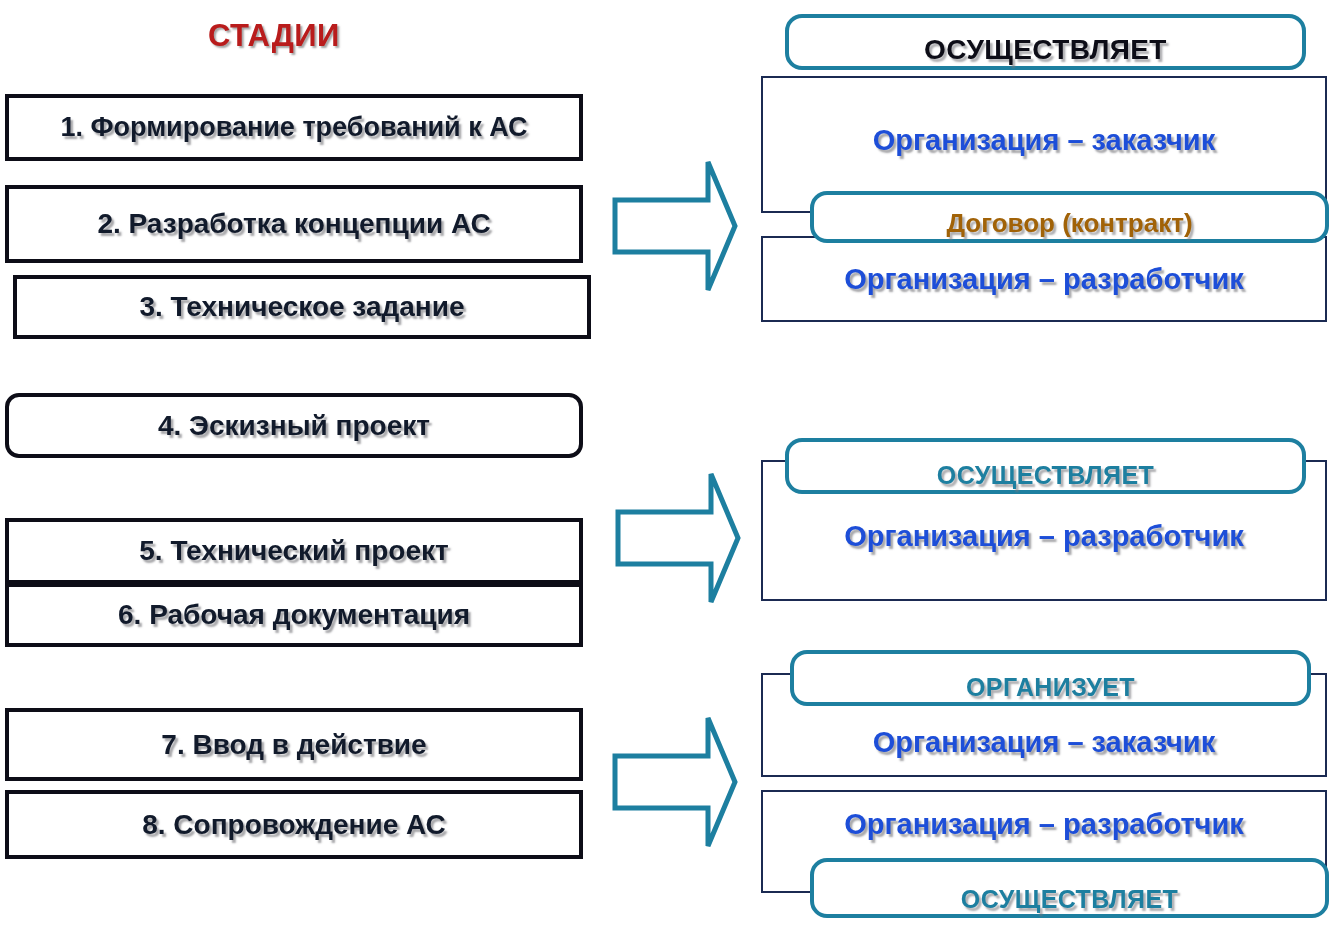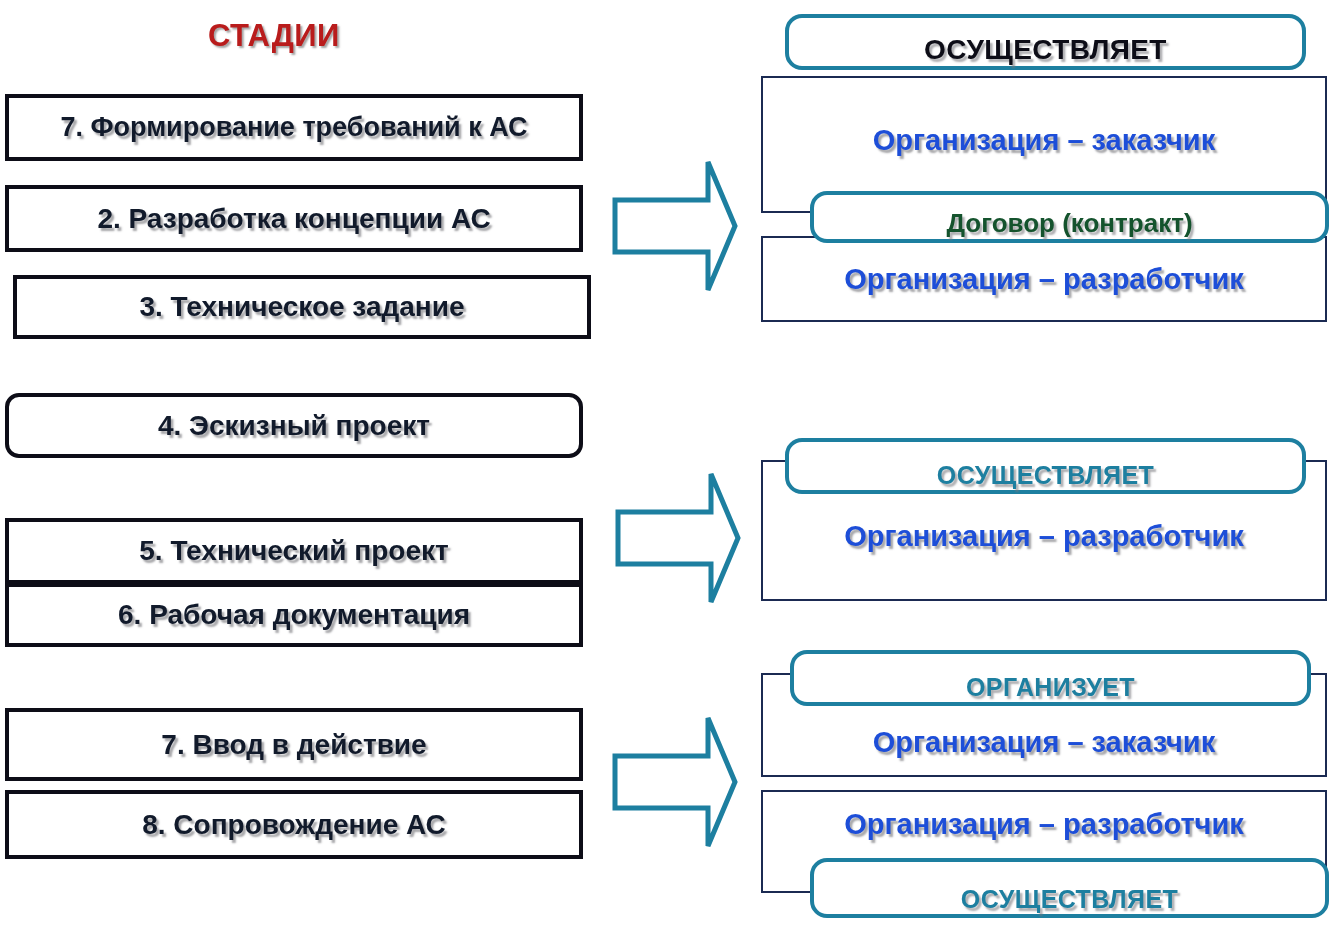--- a/index.html
+++ b/index.html
@@ -95,37 +95,37 @@
     font-weight: bold;
     font-size: 25px;
     color: #1d7fa0;
     text-shadow: 2.5px 2.5px 2px rgba(120,120,125,0.6);
     white-space: nowrap;
     letter-spacing: 0.4px;
   }
   .contract-teal {
     font-weight: bold;
     font-size: 26px;
-    color: #14532d;
+    color: #a16207;
     text-shadow: 2.5px 2.5px 2px rgba(120,120,125,0.6);
     white-space: nowrap;
   }
 </style>
 </head>
 <body>
 
 <div id="canvas">
 
   <div class="title" style="left:208px; top:18px;">СТАДИИ</div>
 
   <div class="stage-box" style="left:5px; top:94px; width:578px; height:67px;">
-    <span class="stage-label" style="font-size:27px;">7. Формирование требований к АС</span>
+    <span class="stage-label" style="font-size:27px;">1. Формирование требований к АС</span>
   </div>
 
-  <div class="stage-box" style="left:5px; top:185px; width:578px; height:67px;">
+  <div class="stage-box" style="left:5px; top:185px; width:578px; height:78px;">
     <span class="stage-label">2. Разработка концепции АС</span>
   </div>
 
   <div class="stage-box" style="left:13px; top:275px; width:578px; height:64px;">
     <span class="stage-label">3. Техническое задание</span>
   </div>
 
   <div class="stage-box" style="left:5px; top:393px; width:578px; height:65px;border-radius:14px;">
     <span class="stage-label">4. Эскизный проект</span>
   </div>

